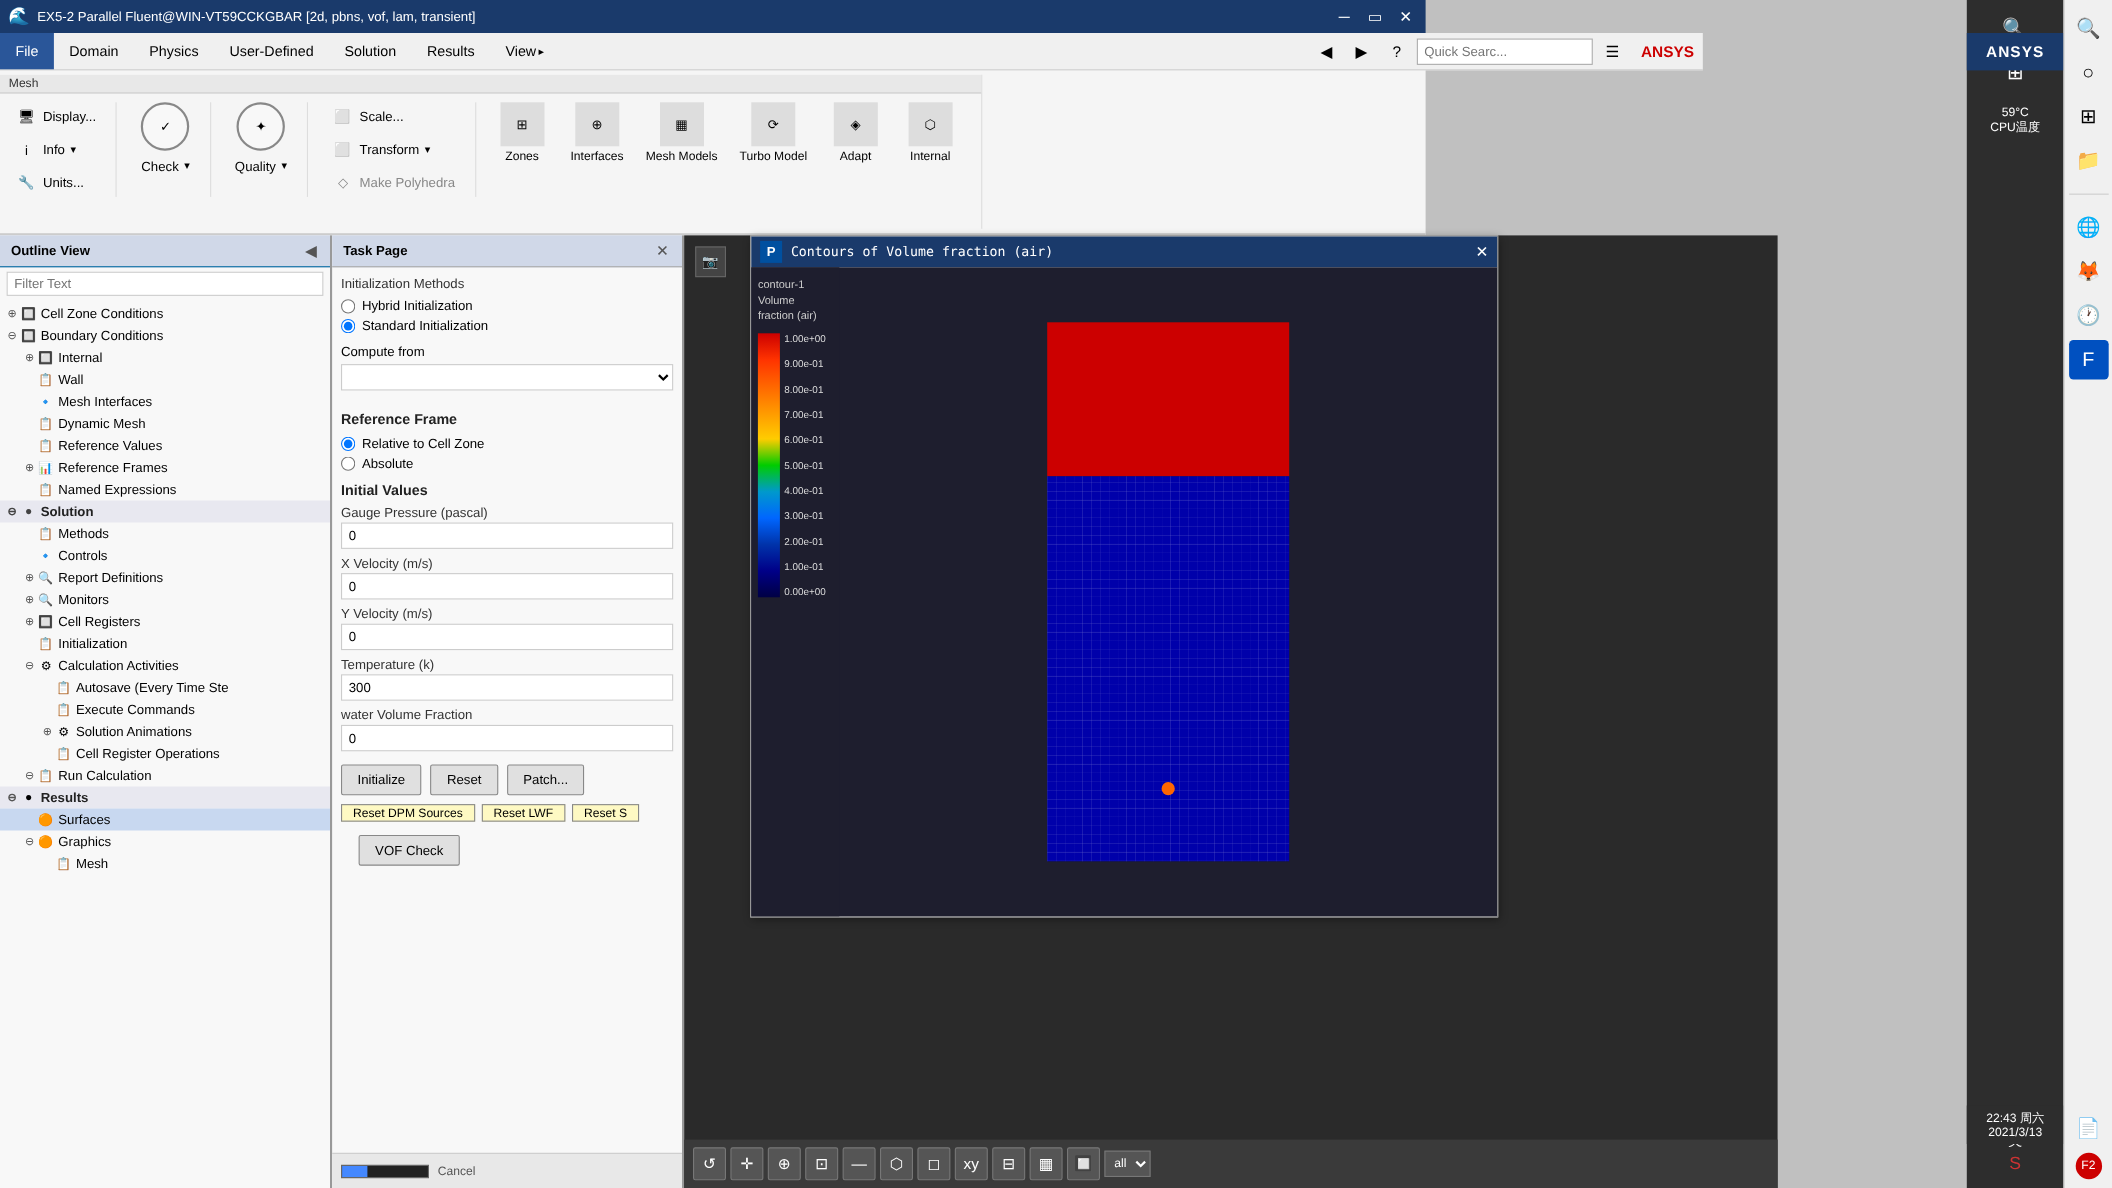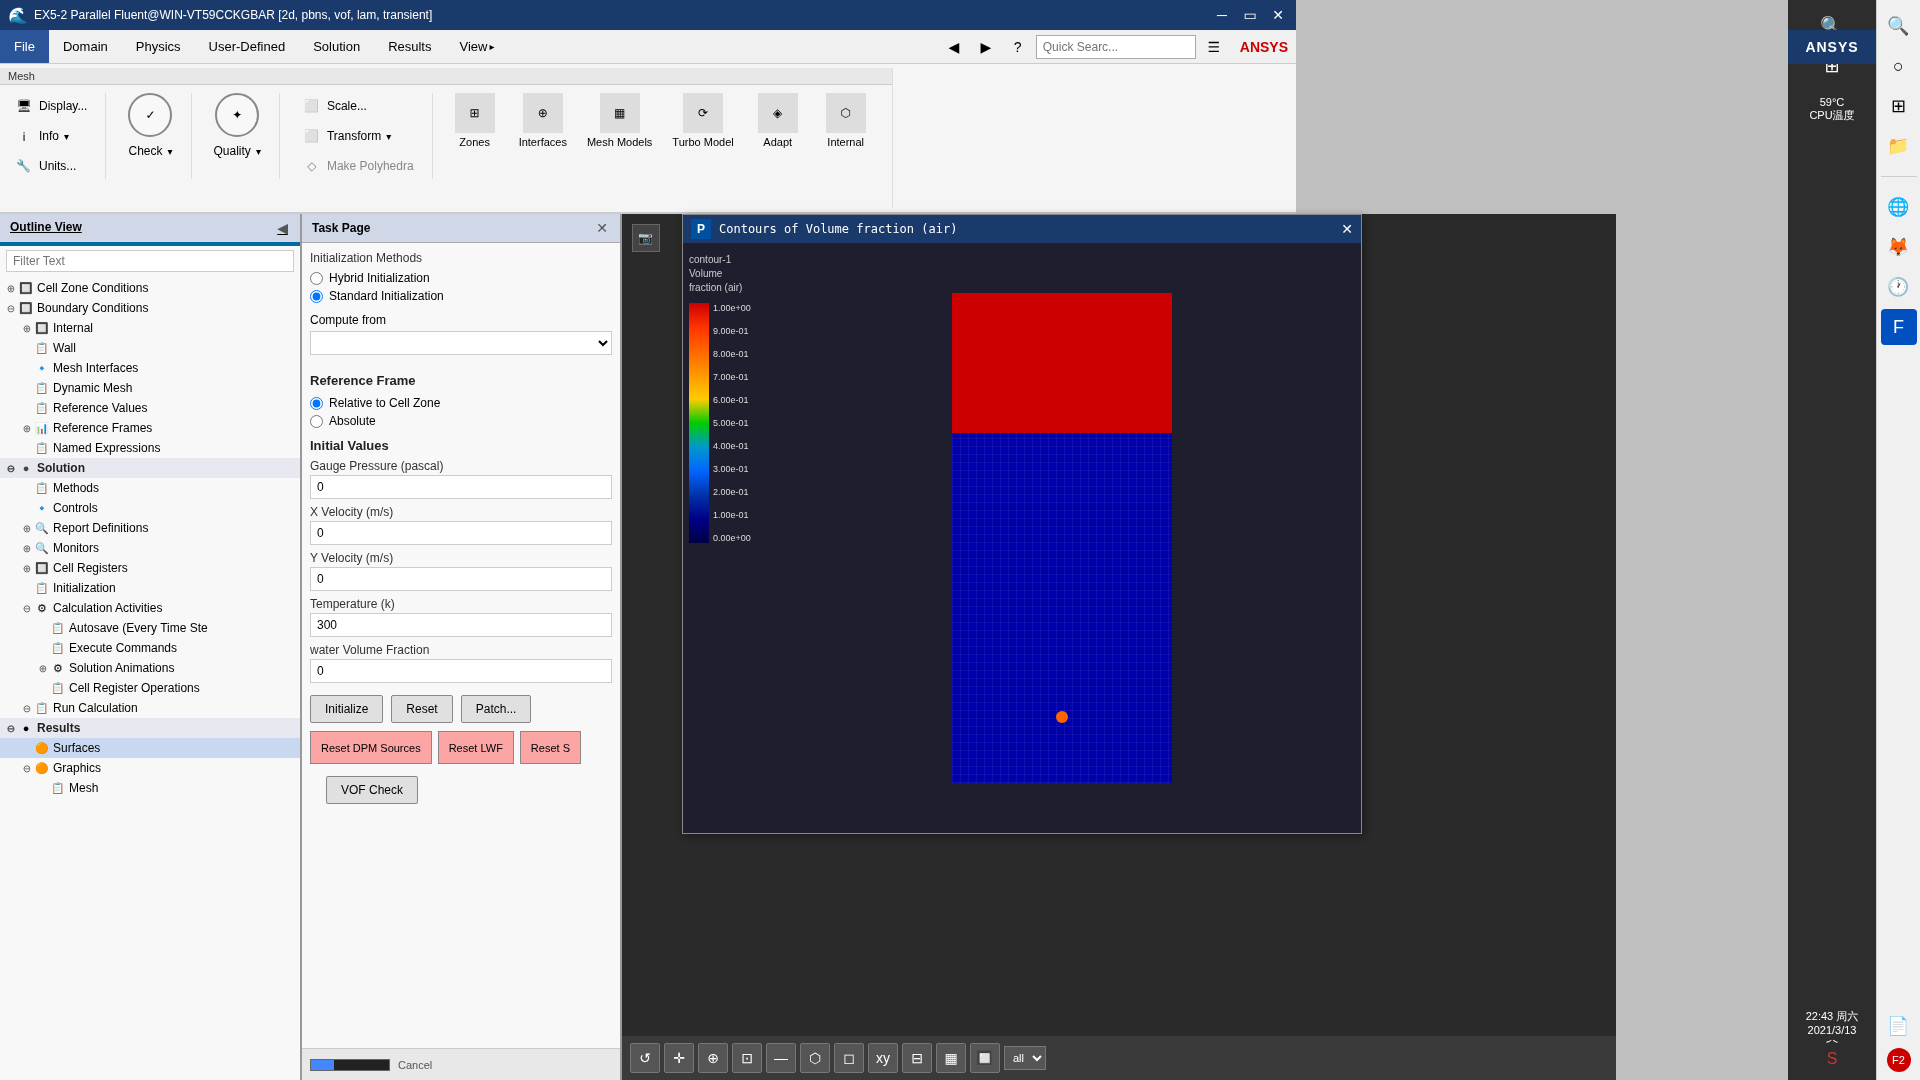--- a/index.html
+++ b/index.html
@@ -44,21 +44,21 @@
       cursor: pointer;
       width: 20px;
       height: 20px;
       display: flex;
       align-items: center;
       justify-content: center;
     }
 
     
     #menu-bar {
-      width: 1296px;
+      width: 1548px;
       height: 34px;
       background: #f0f0f0;
       display: flex;
       align-items: center;
       position: absolute;
       top: 30px; left: 0;
       border-bottom: 1px solid #ccc;
     }
     .menu-item {
       padding: 6px 14px;
@@ -168,23 +168,23 @@
       border-right: 2px solid #999;
       display: flex;
       flex-direction: column;
     }
     #outline-header {
       background: #d0d8e8;
       padding: 6px 10px;
       font-weight: bold;
       font-size: 12px;
       display: flex;
+      align-items: center;
       justify-content: space-between;
-      border-bottom: 4px solid #0369a1;
-      text-decoration: underline;
+      border-bottom: 1px solid #0369a1;
     }
     #filter-box {
       margin: 4px 6px;
       width: calc(100% - 12px);
       height: 22px;
       border: 1px solid #ccc;
       padding: 2px 6px;
       font-size: 12px;
       background: white;
     }
@@ -328,24 +328,24 @@
       cursor: pointer;
       border-radius: 2px;
     }
     .bottom-btn-row {
       display: flex;
       gap: 6px;
       margin-top: 8px;
       flex-wrap: wrap;
     }
     .small-btn {
-      height: 33px;
+      height: 16px;
       padding: 2px 10px;
       border: 1px solid #888;
-      background: #fca5a5;
+      background: #fef9c3;
       font-size: 11px;
       cursor: pointer;
     }
     #task-bottom-bar {
       height: 32px;
       background: #e8e8e8;
       border-top: 1px solid #ccc;
       display: flex;
       align-items: center;
       padding: 0 8px;

